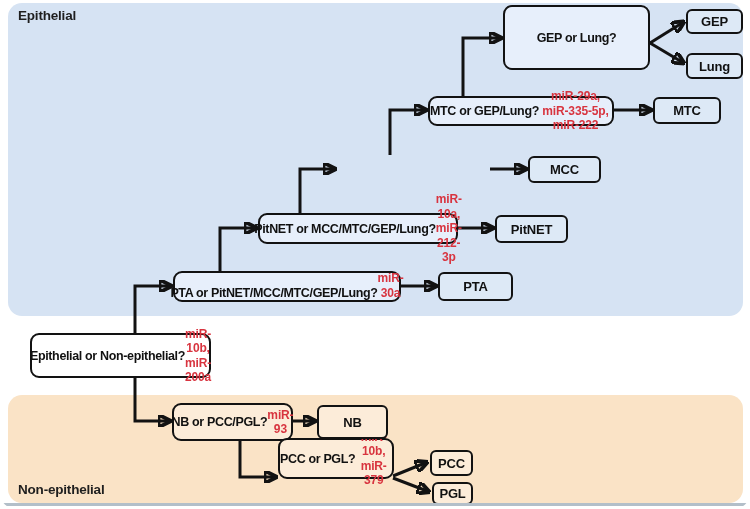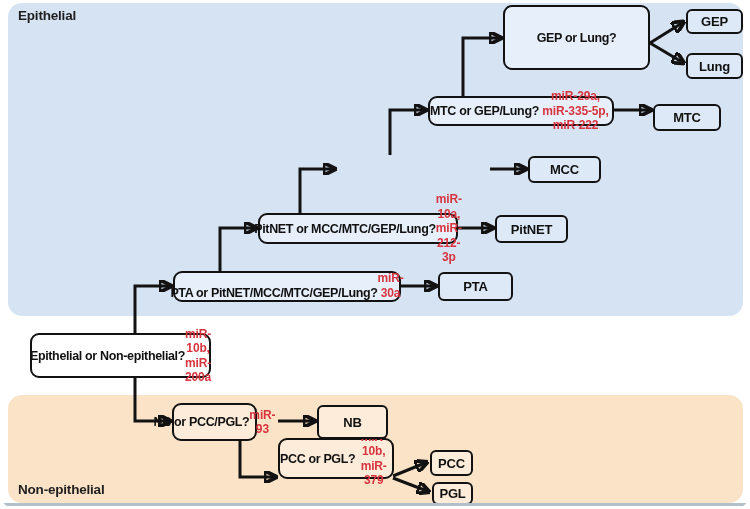--- a/index.html
+++ b/index.html
@@ -48,26 +48,26 @@
   }
   .blue-terminal { background:#dde9f6; }
   .tan-terminal  { background:#fcecd9; }
 
   #n-root    { left:2px;   top:333px; width:181px; height:45px;margin-left:28px; }
   #n-pta     { left:173px; top:271px; width:228px; height:31px;align-items:flex-end; }
   #n-pitnet  { left:258px; top:213px; width:200px; height:31px; }
   #n-mcc     { left:337px; top:155px; width:154px; height:29px; }
   #n-mtc     { left:428px; top:96px;  width:186px; height:30px; }
   #n-geplung { left:503px; top:5px;   width:147px; height:65px; }
-  #n-nb      { left:172px; top:403px; width:85px; height:38px; }
+  #n-nb      { left:172px; top:403px; width:121px; height:38px; }
   #n-pccpgl  { left:278px; top:438px; width:116px; height:41px; }
 
   #t-gep    { left:686px; top:9px;   width:57px; height:25px; }
   #t-lung   { left:686px; top:53px;  width:57px; height:26px; }
-  #t-mtc    { left:653px; top:97px;  width:68px; height:27px;margin-top:7px; }
+  #t-mtc    { left:653px; top:97px;  width:68px; height:27px; }
   #t-mcc    { left:528px; top:156px; width:73px; height:27px; }
   #t-pitnet { left:495px; top:215px; width:73px; height:28px; }
   #t-pta    { left:438px; top:272px; width:75px; height:29px; }
   #t-nb     { left:317px; top:405px; width:71px; height:34px; }
   #t-pcc    { left:430px; top:450px; width:43px; height:26px; }
   #t-pgl    { left:432px; top:482px; width:41px; height:23px; }
 </style>
 </head>
 <body>
 

